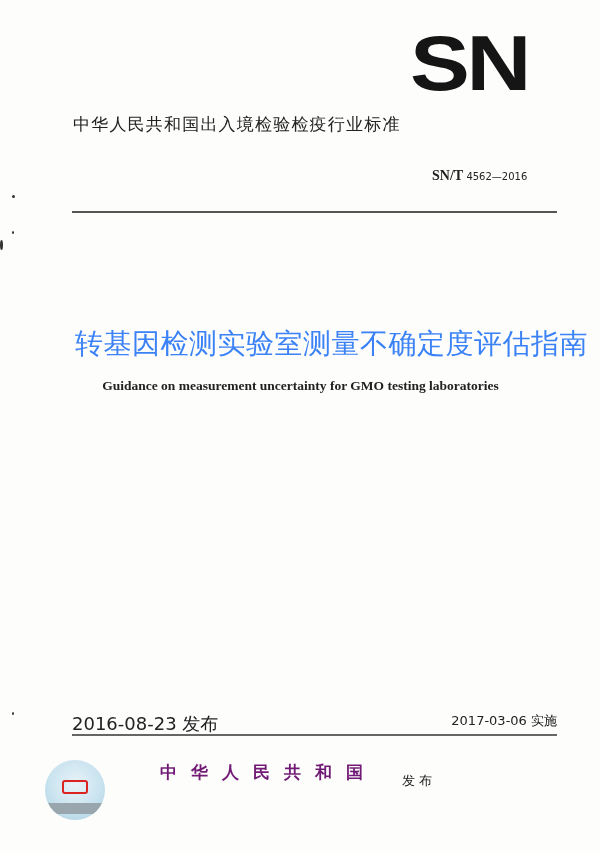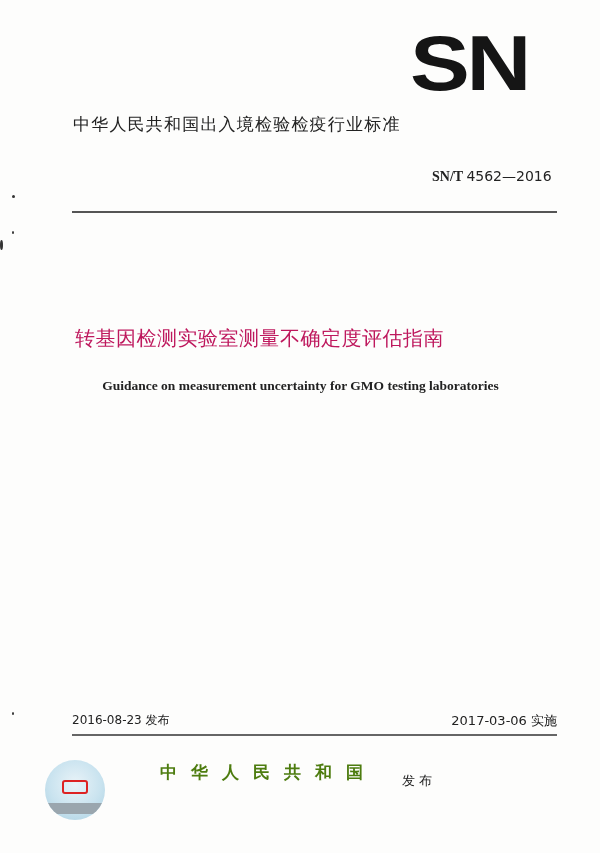--- a/index.html
+++ b/index.html
@@ -1,27 +1,27 @@
 <!DOCTYPE html>
 <html><head>
 <meta charset="utf-8">
 <style>
   html, body { margin:0; padding:0; }
   body { width:600px; height:853px; background:#fdfdfc; position:relative; overflow:hidden; font-family:"DejaVu Sans", sans-serif; color:#1a1a1a; }
   .logo { position:absolute; left:410px; top:30px; font-family:"Liberation Sans", sans-serif; font-weight:bold; font-size:78px; letter-spacing:-3px; line-height:66px; color:#151515; transform:scaleX(1.15); transform-origin:left top; }
   .org { position:absolute; left:73px; top:113px; font-size:17px; letter-spacing:1.2px; color:#222; white-space:nowrap; }
   .code { position:absolute; left:432px; top:168px; font-size:14px; color:#222; font-family:"Liberation Serif", serif; font-weight:bold; white-space:nowrap; }
-  .code .num { font-family:"DejaVu Sans", sans-serif; font-weight:normal; font-size:14px; }
+  .code .num { font-family:"DejaVu Sans", sans-serif; font-weight:normal; font-size:10px; }
   .rule1 { position:absolute; left:72px; top:211px; width:485px; height:2px; background:#555; }
-  .title-cn { position:absolute; left:75px; top:325px; font-size:20px; letter-spacing:0.5px; color:#be185d; white-space:nowrap; }
+  .title-cn { position:absolute; left:75px; top:325px; font-size:28px; letter-spacing:0.5px; color:#3b82f6; white-space:nowrap; }
   .title-en { position:absolute; left:0; width:600px; text-align:center; top:378px; font-family:"Liberation Serif", serif; font-weight:bold; font-size:13.5px; color:#222; padding-left:1px; box-sizing:border-box; }
-  .pubdate { position:absolute; left:72px; top:712px; font-size:12px; color:#222; white-space:nowrap; }
+  .pubdate { position:absolute; left:72px; top:712px; font-size:18px; color:#222; white-space:nowrap; }
   .impdate { position:absolute; right:43px; top:712px; font-size:13px; color:#222; white-space:nowrap; }
   .rule2 { position:absolute; left:72px; top:734px; width:485px; height:1.5px; background:#666; }
-  .issuer { position:absolute; left:160px; top:762px; font-family:"DejaVu Serif", serif; font-weight:bold; color:#4d7c0f; font-size:17px; line-height:20px; }
+  .issuer { position:absolute; left:160px; top:762px; font-family:"DejaVu Serif", serif; font-weight:bold; color:#701a75; font-size:17px; line-height:20px; }
   .issuer .l1 { letter-spacing:14px; }
   .issuer .l2 { letter-spacing:0.5px; }
   .issued { position:absolute; left:402px; top:772px; font-size:13px; letter-spacing:4px; color:#222; }
   .seal { position:absolute; left:45px; top:760px; width:60px; height:60px; border-radius:50%; background:radial-gradient(circle at 50% 40%, #e9f3f8 0%, #c9e3ef 55%, #a9cfe0 100%); overflow:hidden; }
   .seal .band { position:absolute; left:0; bottom:6px; width:100%; height:11px; background:#9aa6ae; }
   .seal .mark { position:absolute; left:17px; top:20px; width:26px; height:14px; border:2px solid #d22; border-radius:3px; box-sizing:border-box; }
   .speck { position:absolute; background:#333; border-radius:50%; }
 </style>
 </head>
 <body>

